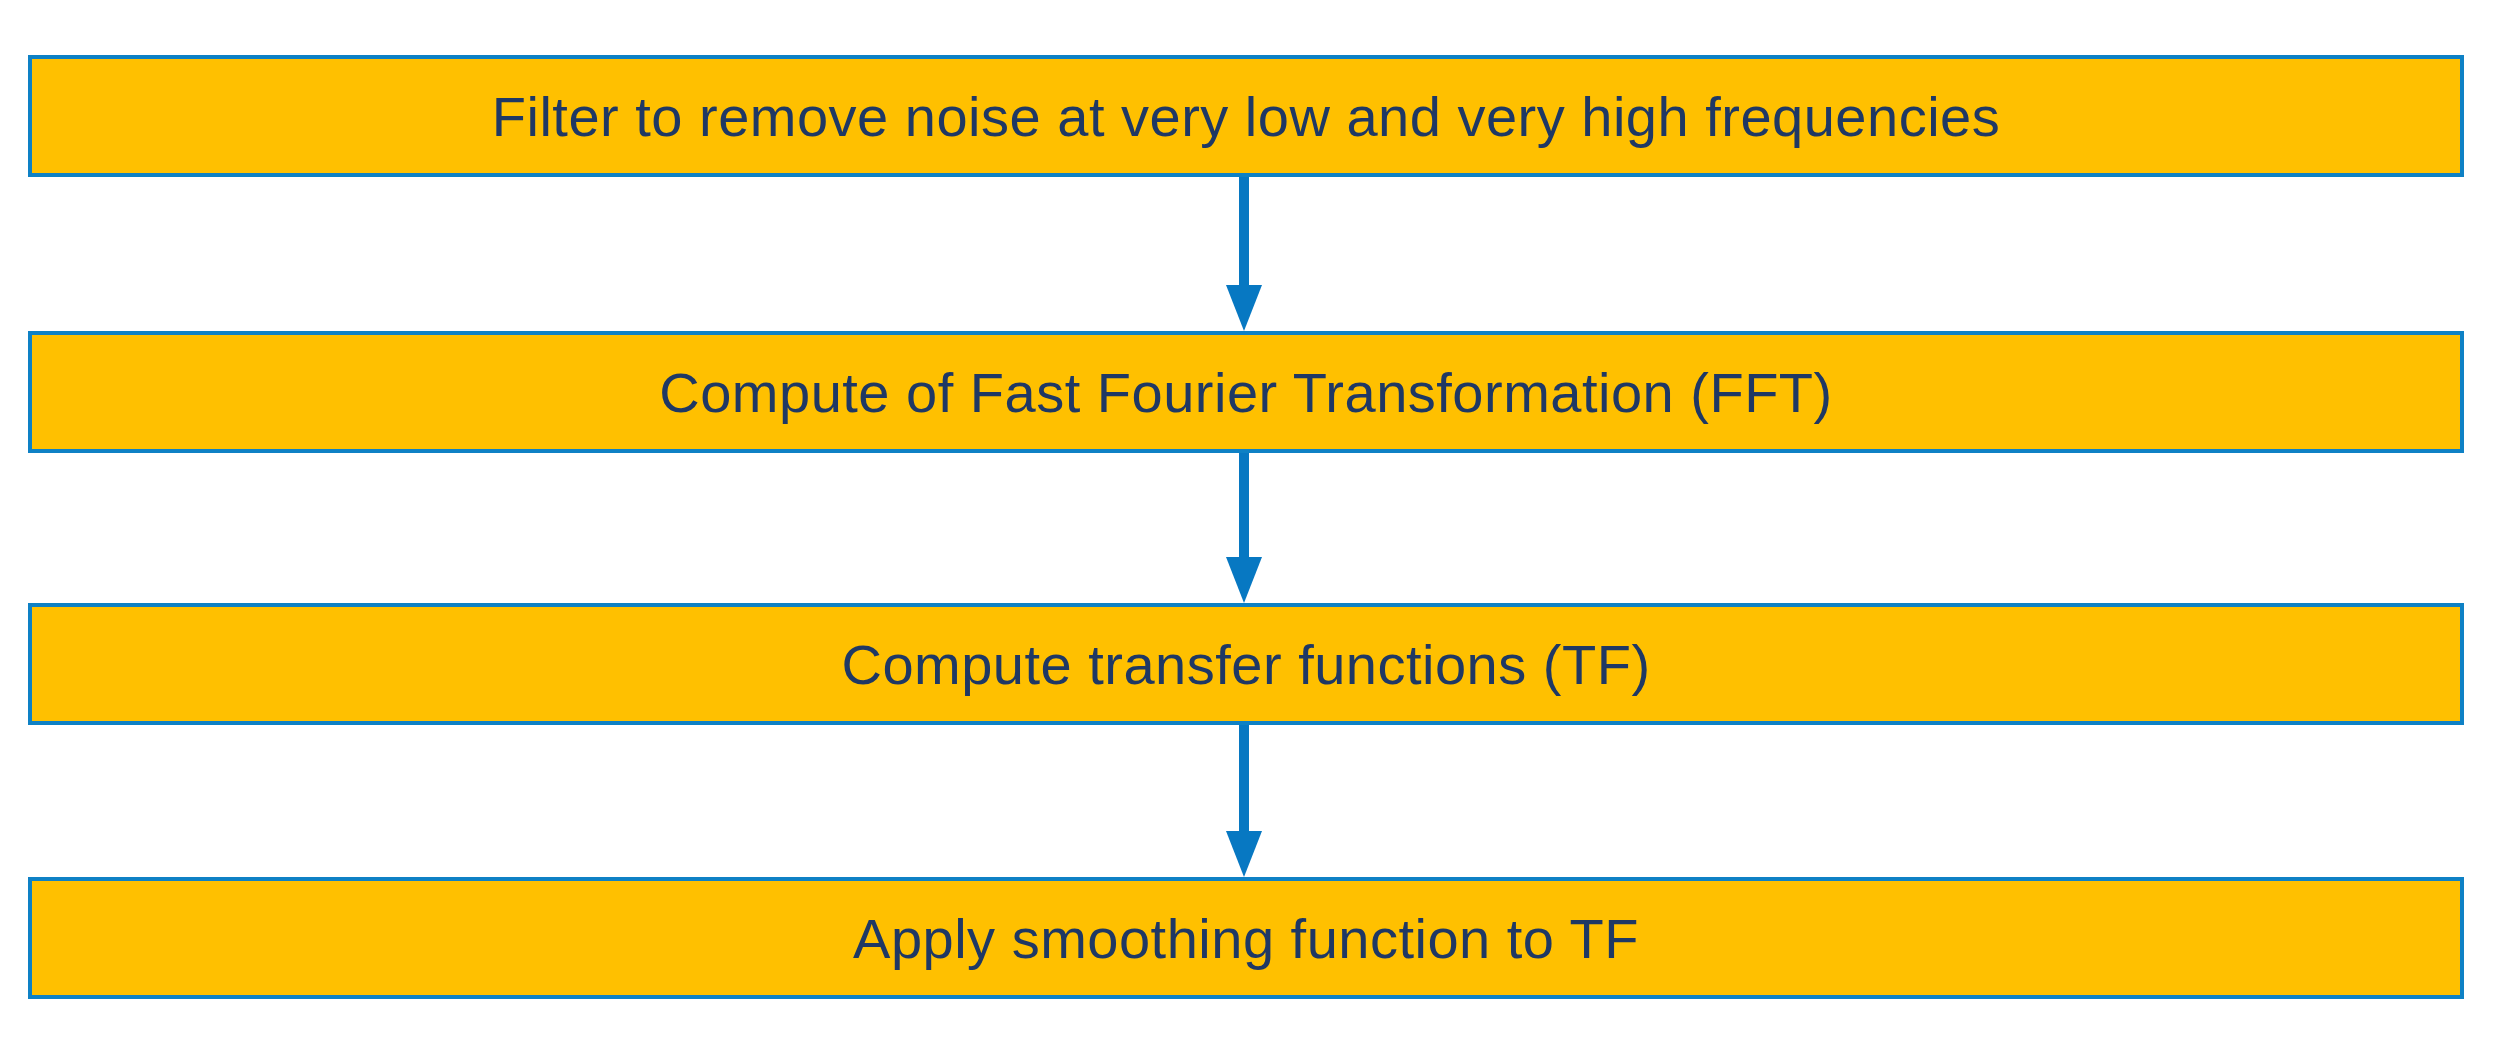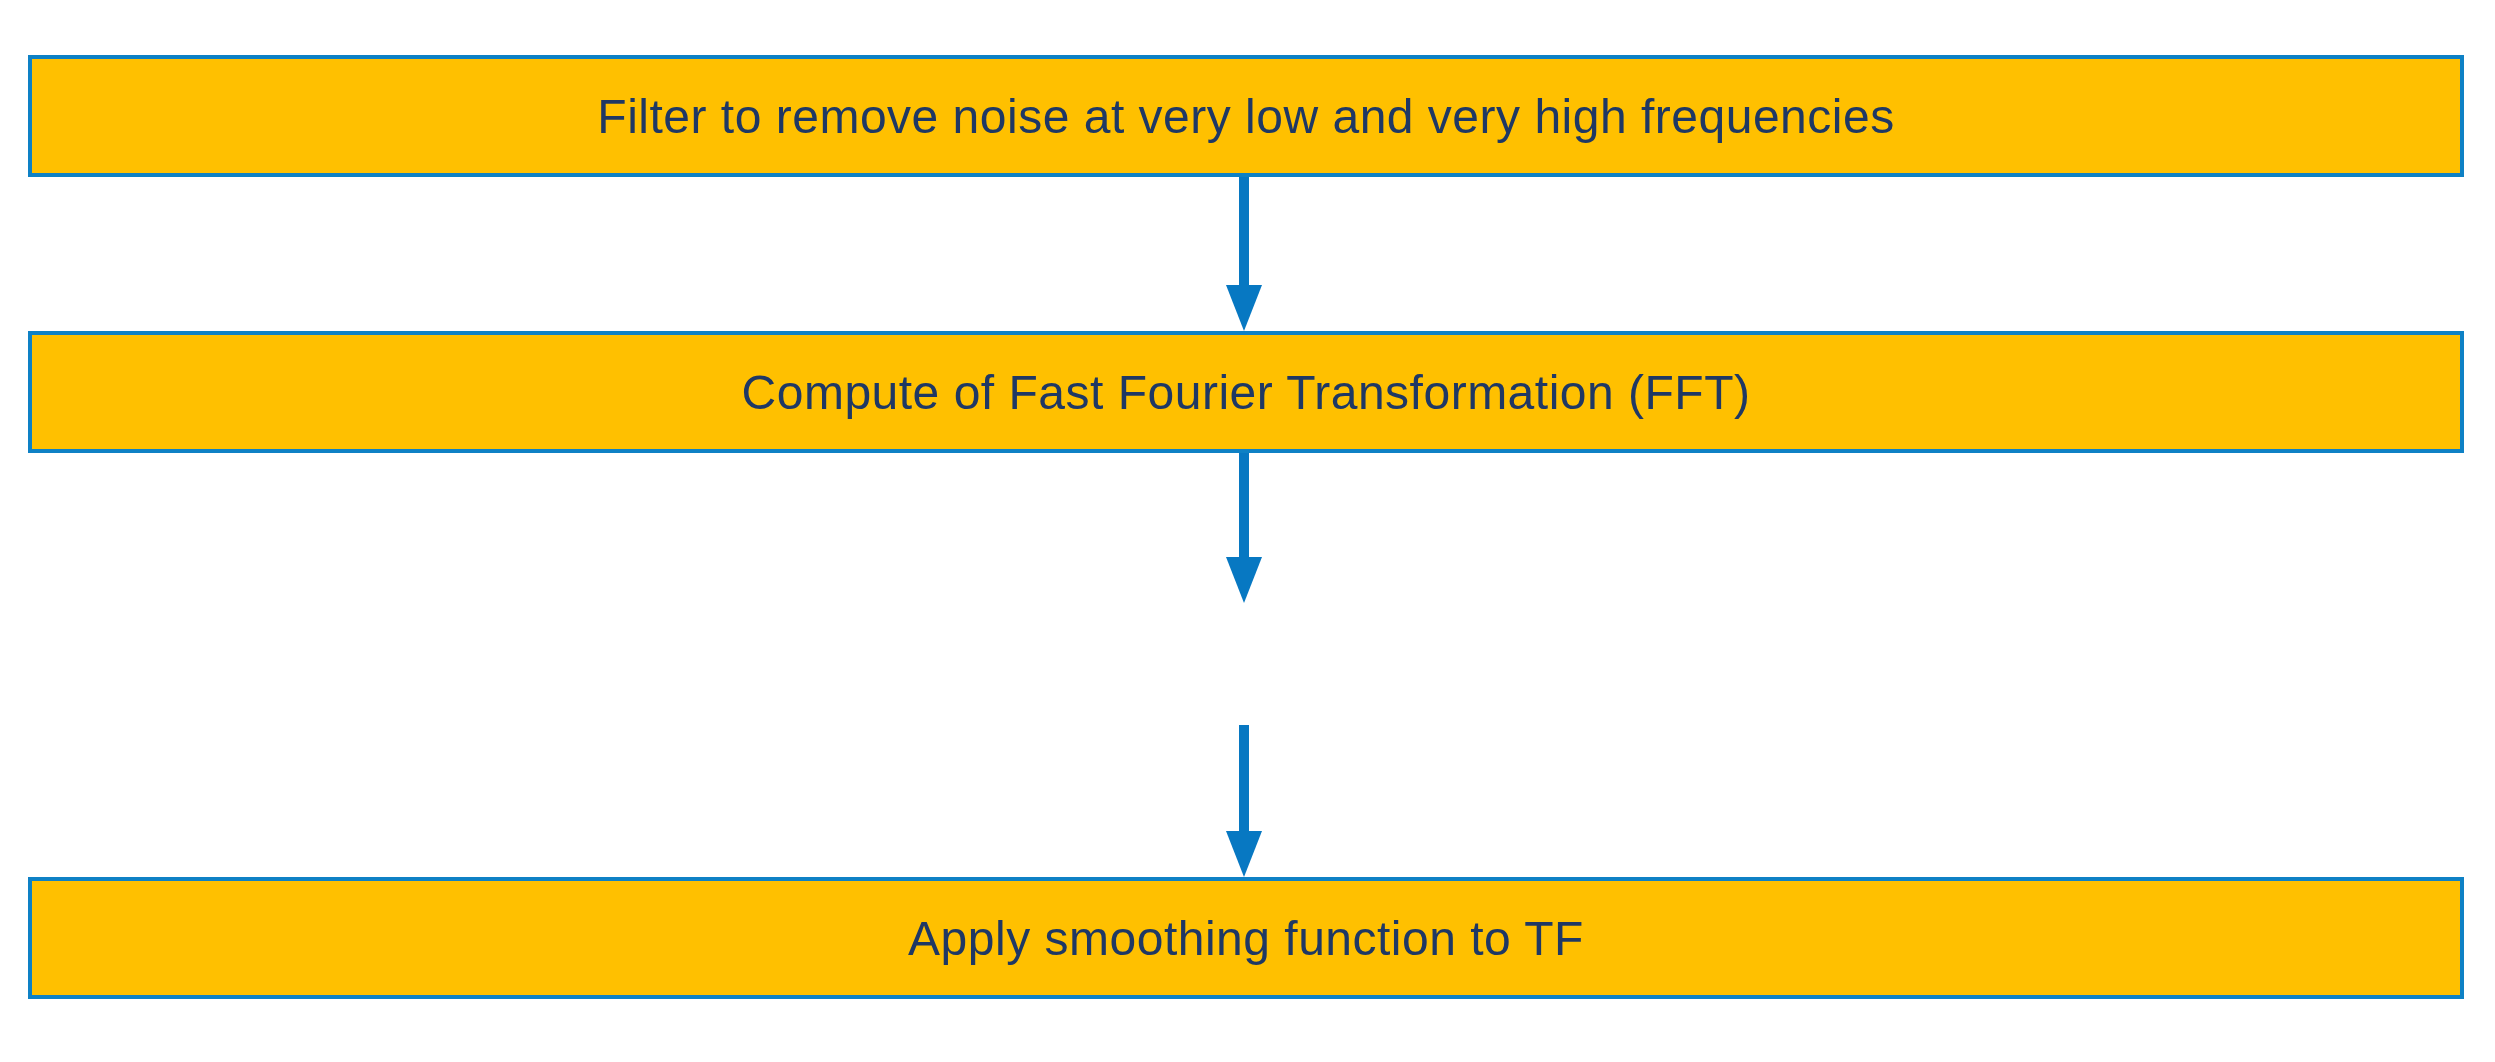--- a/index.html
+++ b/index.html
@@ -27,21 +27,21 @@
     width: 2436px;
     height: 122px;
     background: var(--box-fill);
     border: 4px solid var(--box-border);
     display: flex;
     align-items: center;
     justify-content: center;
   }
   .step-label {
     color: var(--text);
-    font-size: 48px;
+    font-size: 56px;
     letter-spacing: 0.5px;
     white-space: nowrap;
   }
   .arrow {
     position: absolute;
     left: 1226px;
     width: 36px;
     display: flex;
     flex-direction: column;
     align-items: center;
@@ -81,20 +81,23 @@
 
   <div class="step s2">
     <span class="step-label">Compute of Fast Fourier Transformation (FFT)</span>
   </div>
 
   <div class="arrow a2">
     <div class="shaft"></div>
     <div class="head"></div>
   </div>
 
+  <div class="step s3">
+    <span class="step-label">Compute transfer functions (TF)</span>
+  </div>
 
   <div class="arrow a3">
     <div class="shaft"></div>
     <div class="head"></div>
   </div>
 
   <div class="step s4">
     <span class="step-label">Apply smoothing function to TF</span>
   </div>
 

